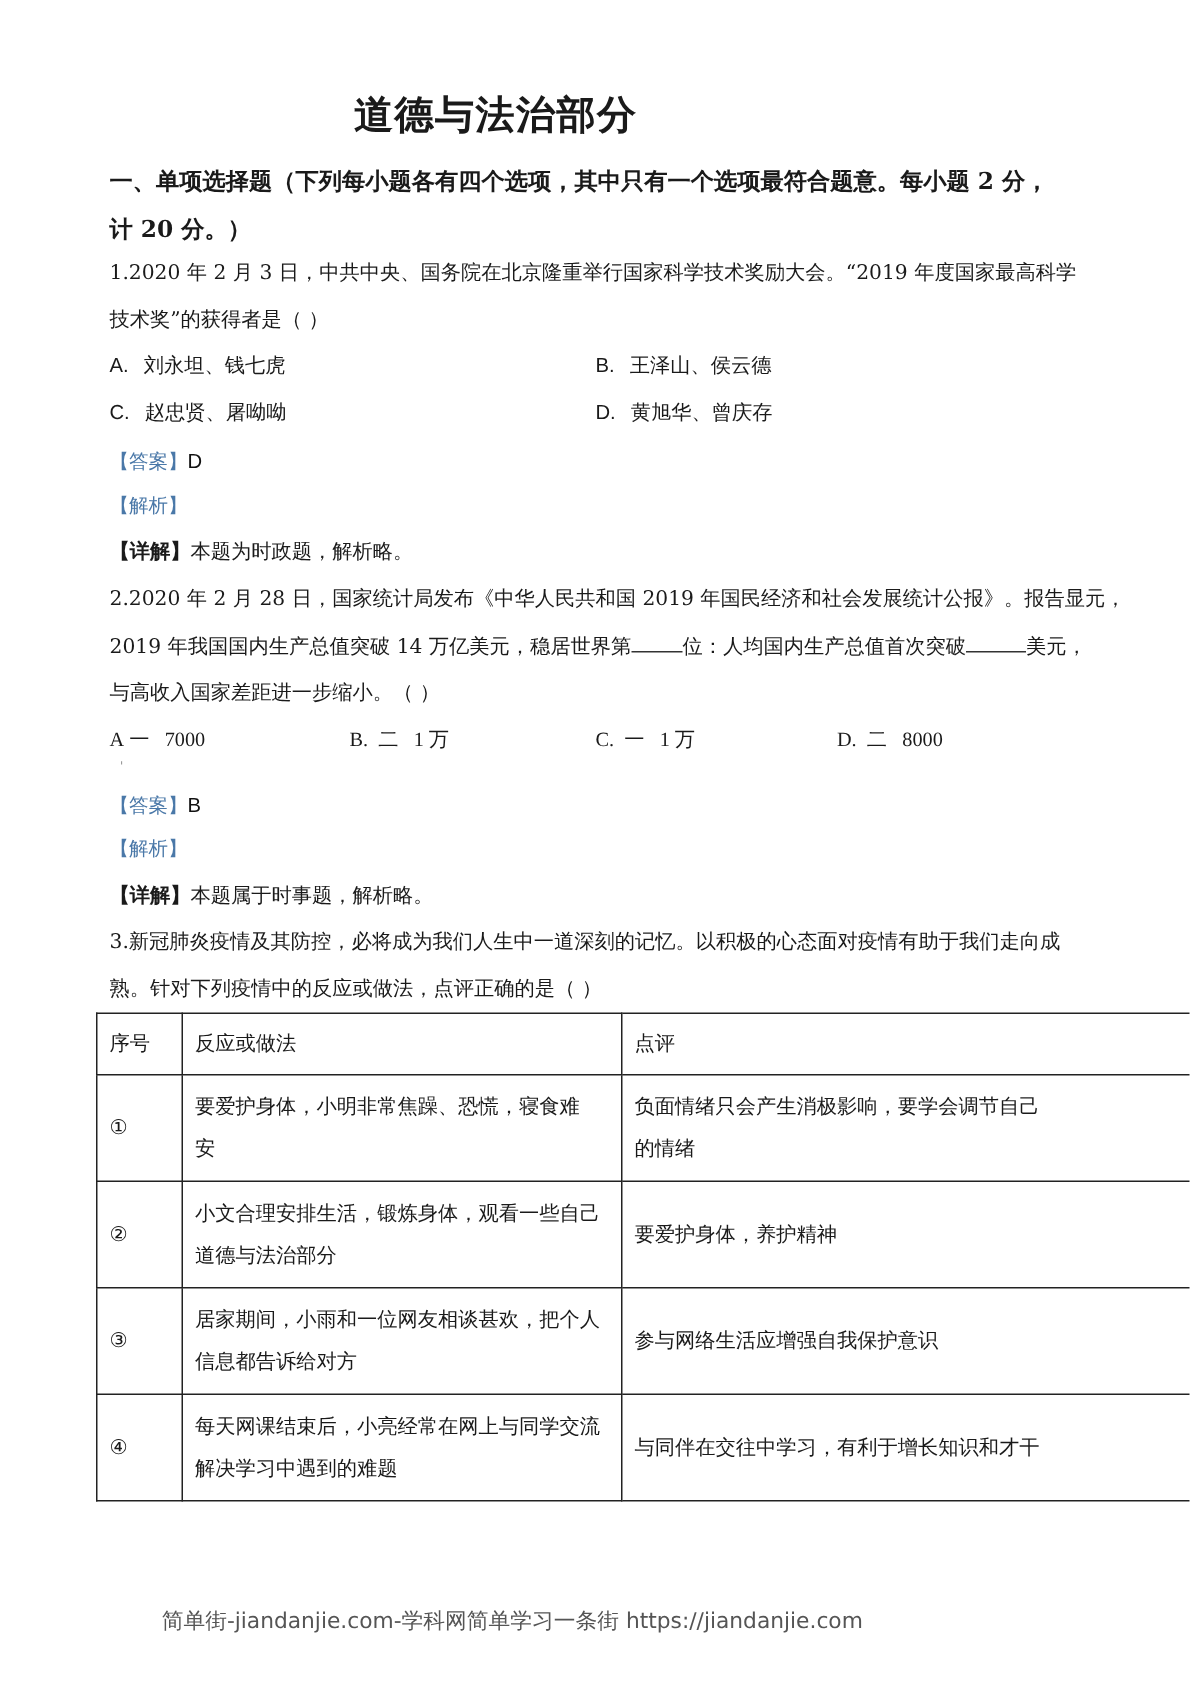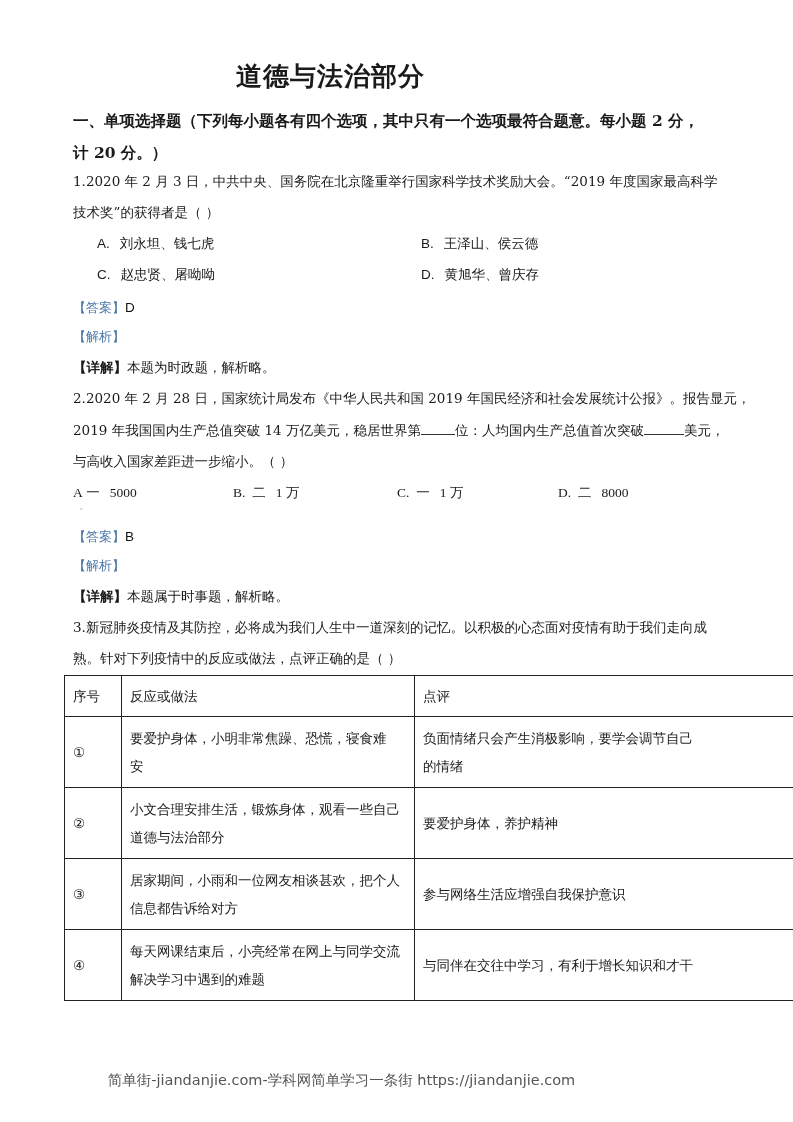--- a/index.html
+++ b/index.html
@@ -3,21 +3,21 @@
 <meta charset="utf-8">
 <style>
   html, body { margin:0; padding:0; background:#ffffff; }
   body { width:793px; height:1122px; position:relative; overflow:hidden;
          font-family: "DejaVu Serif", "Liberation Serif", serif; color:#1a1a1a; }
   .page { position:absolute; left:0; top:0; width:793px; height:1122px; }
   .abs { position:absolute; white-space:nowrap; }
   .title { left:0; width:661px; top:59px; text-align:center; font-size:26px; font-weight:bold; letter-spacing:1px; }
   .section { left:73px; font-size:15.5px; font-weight:bold; }
   .q { left:73px; font-size:13.5px; }
-  .opt { font-size:13.5px;margin-left:24px; }
+  .opt { font-size:13.5px; }
   .opt .lbl { font-family: "Liberation Sans", "DejaVu Sans", sans-serif; margin-right:10px; }
   .tag { color:#4a78a8; font-family: "DejaVu Sans", sans-serif; font-size:13px; }
   .tag-val { font-family: "Liberation Sans", "DejaVu Sans", sans-serif; font-size:13.5px; color:#111; }
   .detail { left:73px; font-size:13.5px; }
   .detail .br { font-weight:bold; }
   .q2opt { font-family: "Liberation Serif", "DejaVu Serif", serif; font-size:13.5px; }
   .blank { display:inline-block; border-bottom:1px solid #333; height:12px; vertical-align:baseline; }
   table.t { position:absolute; left:64px; top:675px; width:775px; border-collapse:collapse; font-size:13.5px; }
   table.t td { border:1.3px solid #222; padding:0 8px; vertical-align:middle; line-height:28px; }
   table.t tr.h td { height:40px; }
@@ -61,21 +61,21 @@
     <span class="br">【详解】</span><span>本题为时政题，解析略。</span>
   </div>
 
   <div class="abs q" style="top:390px;">2.2020 年 2 月 28 日，国家统计局发布《中华人民共和国 2019 年国民经济和社会发展统计公报》。报告显元，</div>
   <div class="abs q" style="top:422px;">
     <span>2019 年我国国内生产总值突破 14 万亿美元，稳居世界第</span><span class="blank" style="width:34px;"></span><span>位：人均国内生产总值首次突破</span><span class="blank" style="width:40px;"></span><span>美元，</span>
   </div>
   <div class="abs q" style="top:453px;">与高收入国家差距进一步缩小。（        ）</div>
 
   <div class="abs q2opt" style="left:73px; top:484px;">
-    <span>A</span>&nbsp;<span style="white-space:pre;">一   5000</span>
+    <span>A</span>&nbsp;<span style="white-space:pre;">一   7000</span>
   </div>
   <div class="abs q2opt" style="left:233px; top:484px;">
     <span>B.</span>&nbsp;&nbsp;<span style="white-space:pre;">二   1 万</span>
   </div>
   <div class="abs q2opt" style="left:397px; top:484px;">
     <span>C.</span>&nbsp;&nbsp;<span style="white-space:pre;">一   1 万</span>
   </div>
   <div class="abs q2opt" style="left:558px; top:484px;">
     <span>D.</span>&nbsp;&nbsp;<span style="white-space:pre;text-align:center;">二   8000</span>
   </div>

